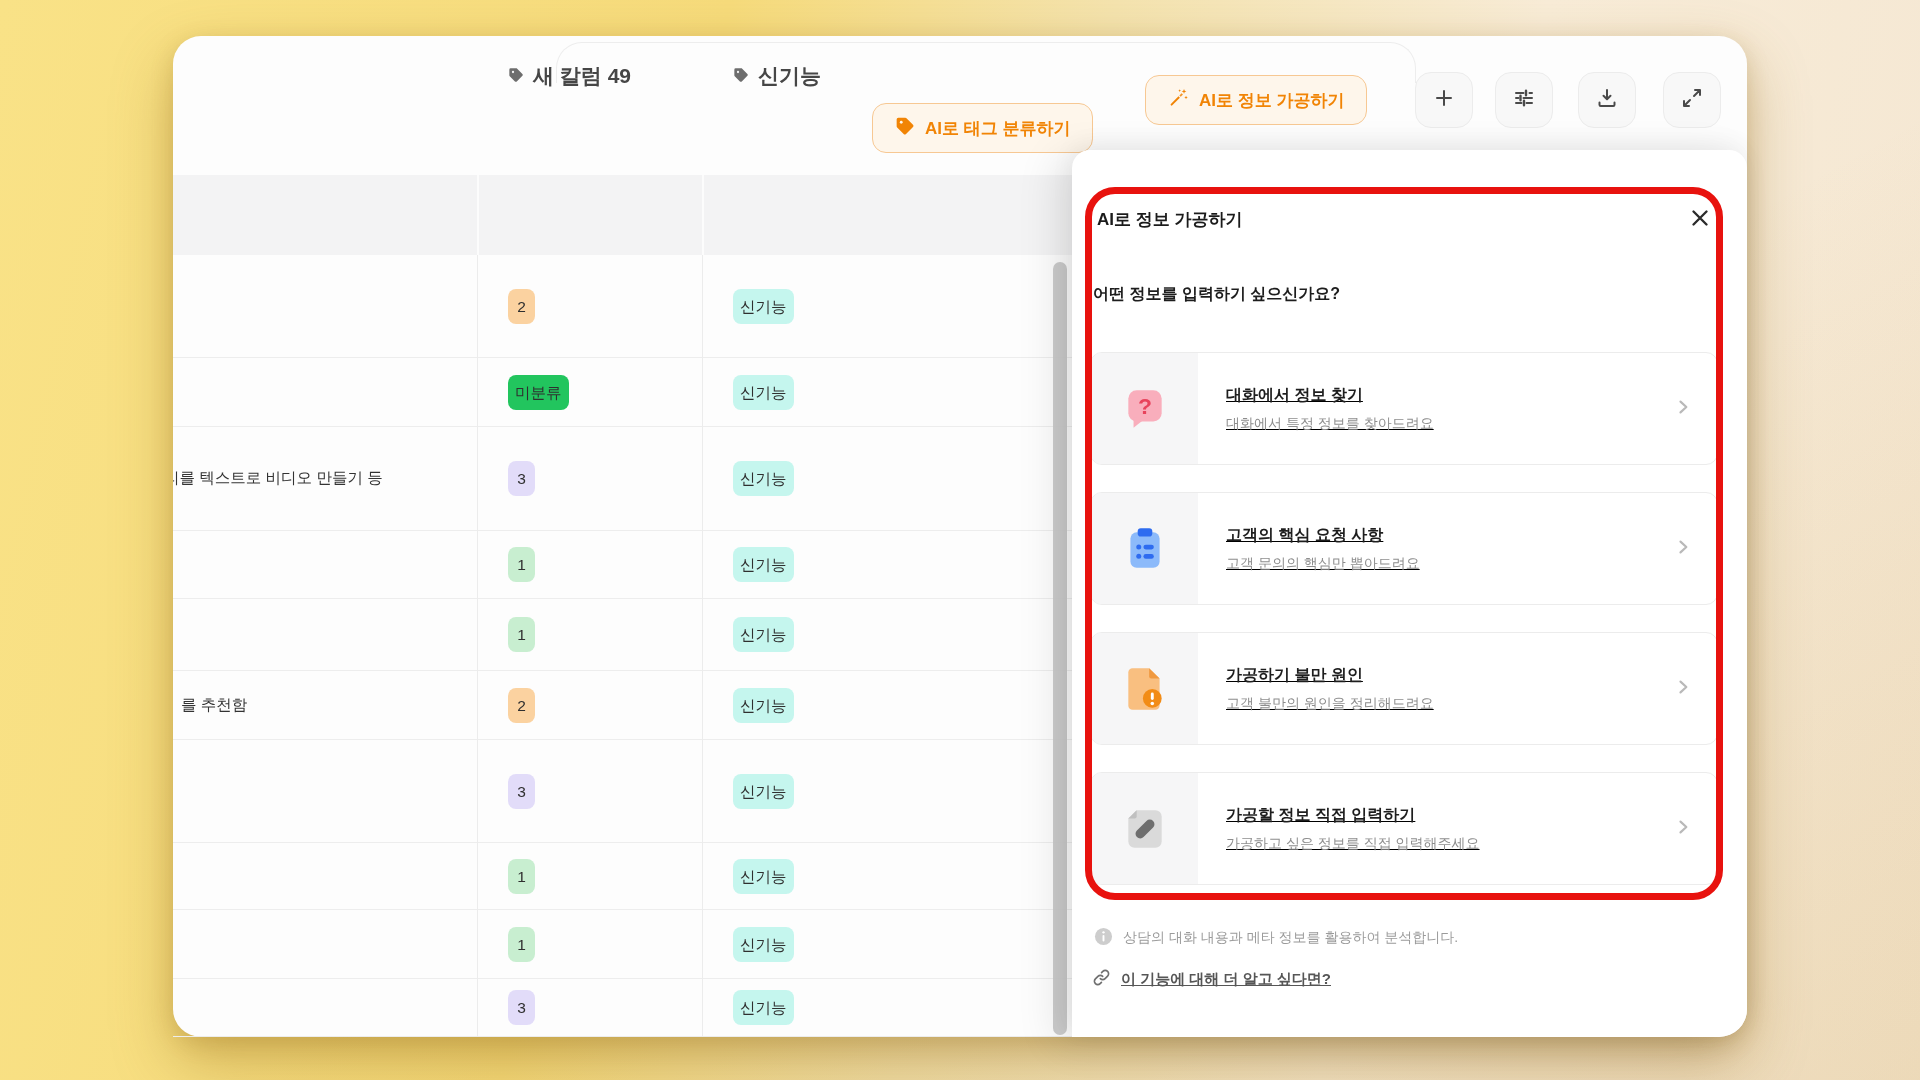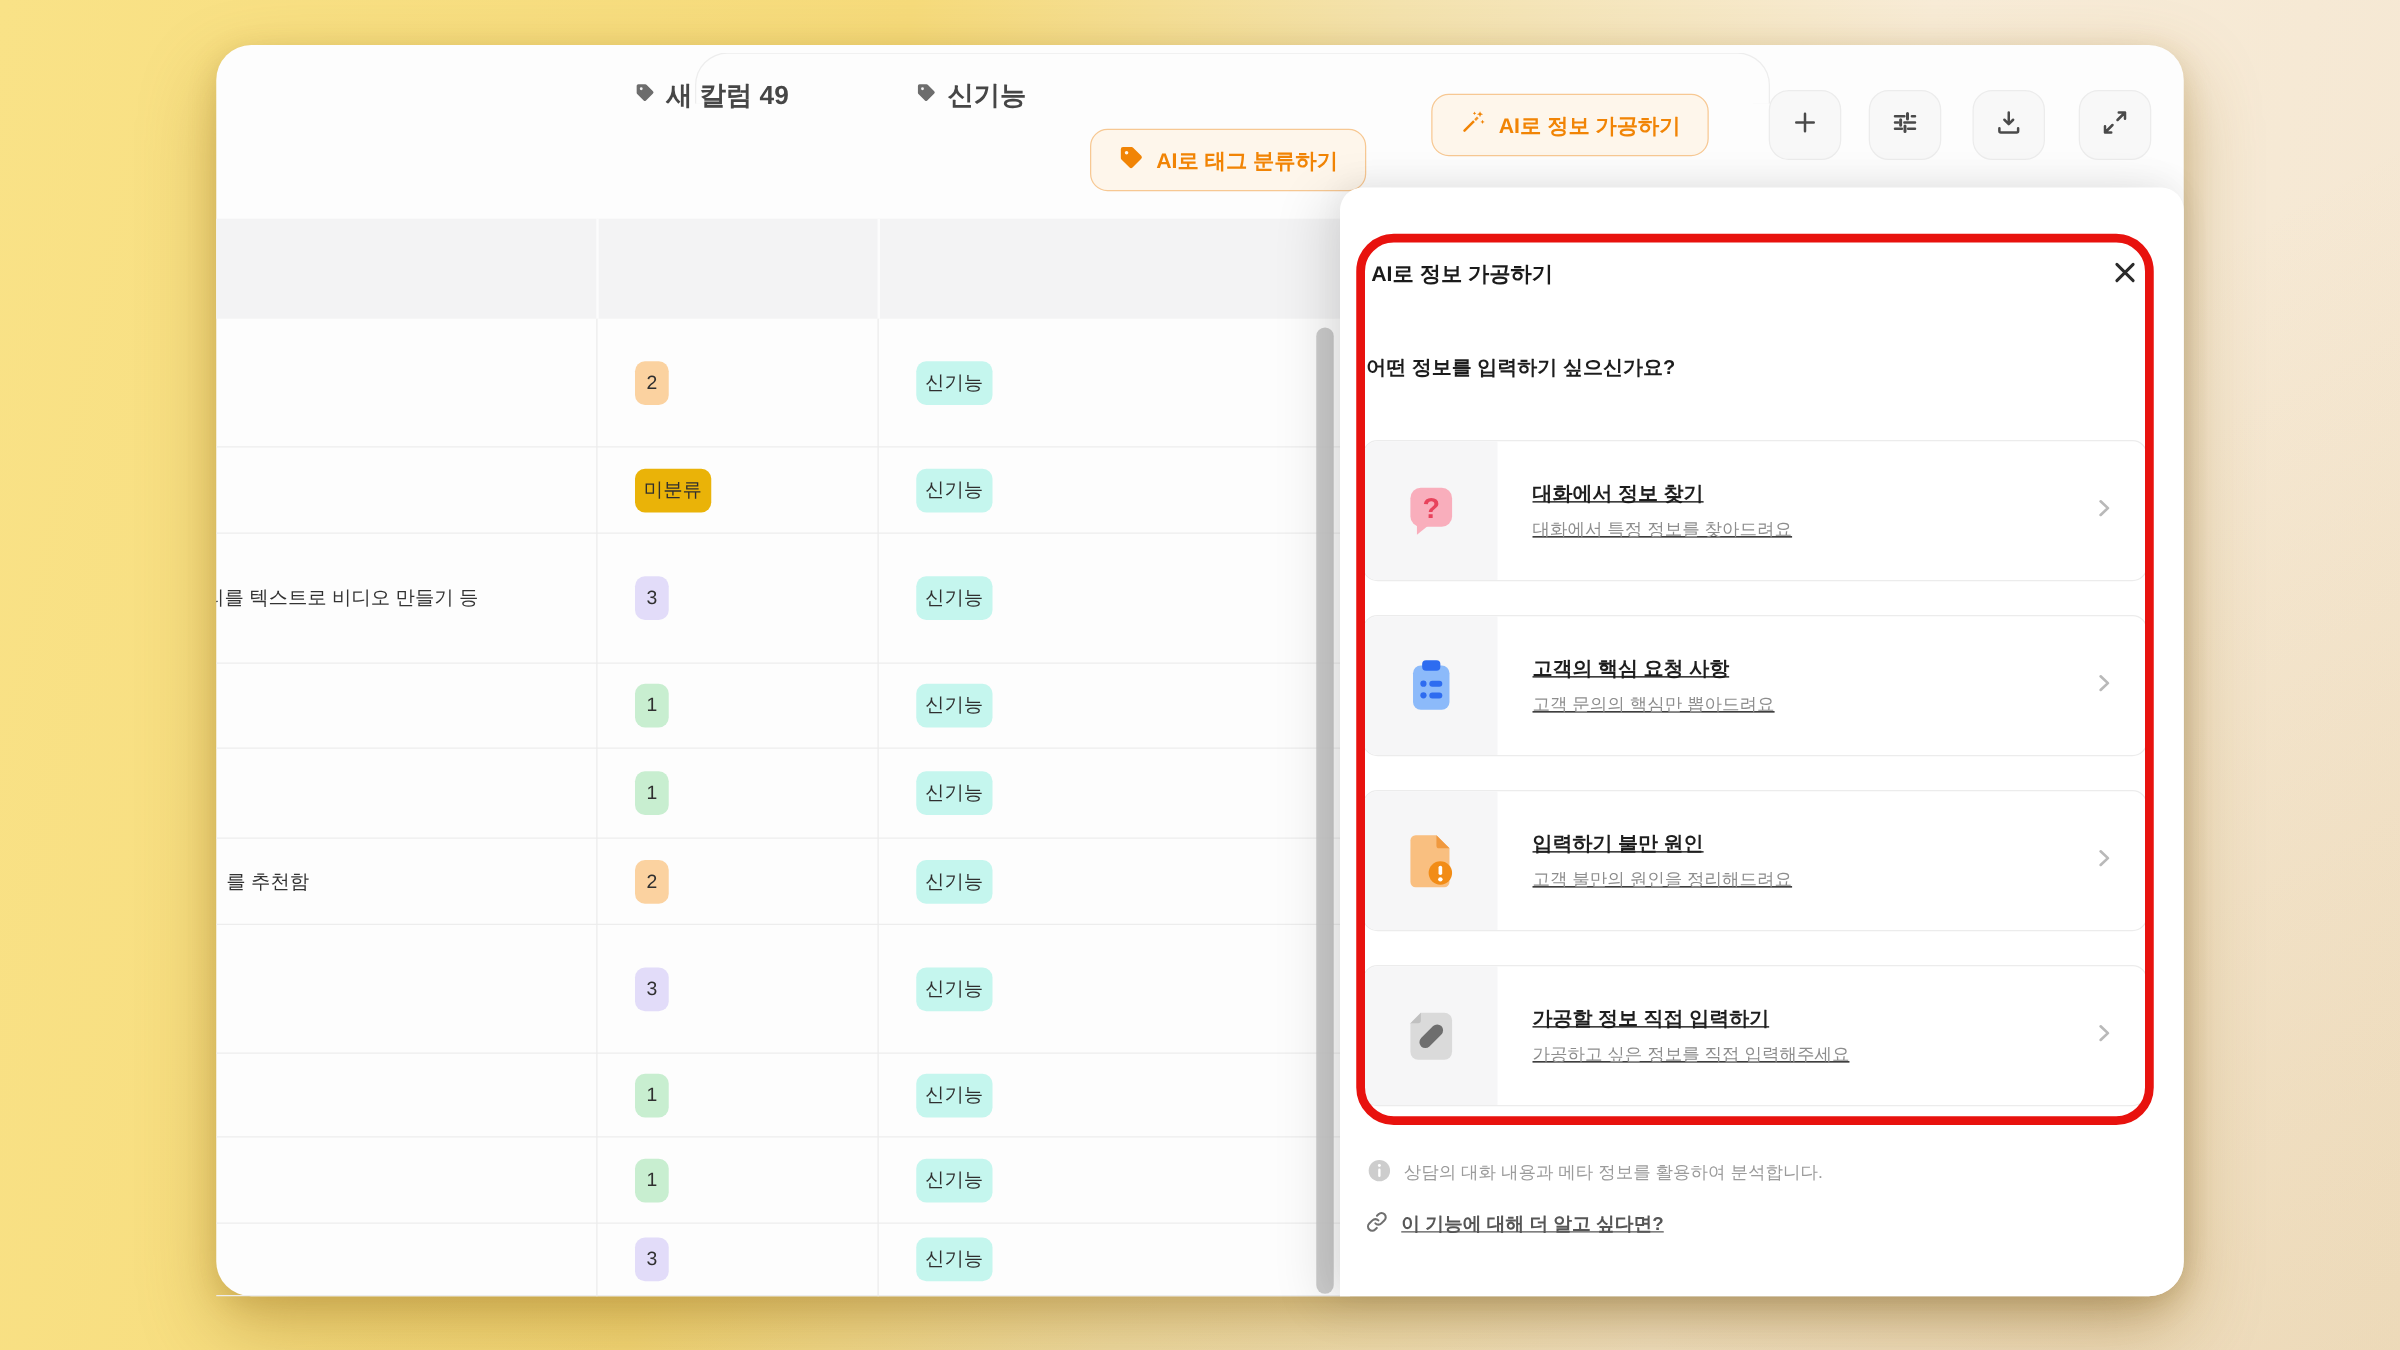--- a/index.html
+++ b/index.html
@@ -140,21 +140,21 @@
           <div class="bcell" style="left: 335px;">
             <span class="badge" style="background: rgb(251, 210, 160);">2</span>
           </div>
           <div class="bcell" style="left: 560px;">
             <span class="badge" style="background: rgb(197, 246, 238);">신기능</span>
           </div>
         </div>
         <div class="row" style="height: 69px;">
           <div class="cell1"></div>
           <div class="bcell" style="left: 335px;">
-            <span class="badge" style="background: #eab308;">미분류</span>
+            <span class="badge" style="background: #22c55e;">미분류</span>
           </div>
           <div class="bcell" style="left: 560px;">
             <span class="badge" style="background: rgb(197, 246, 238);">신기능</span>
           </div>
         </div>
         <div class="row" style="height: 104px;">
           <div class="cell1">
             <span style="margin-left: -9px;">리를 텍스트로 비디오 만들기 등</span>
           </div>
           <div class="bcell" style="left: 335px;">
@@ -286,21 +286,21 @@
       <div class="option-icon">
         <svg width="50" height="50" viewBox="0 0 48 48">
             <path d="M12 4h16l10 10v26a4 4 0 0 1-4 4H12a4 4 0 0 1-4-4V8a4 4 0 0 1 4-4z" fill="#f9bf80"></path>
             <path d="M28 4l10 10H30a2 2 0 0 1-2-2V4z" fill="#f0993f"></path>
             <circle cx="31" cy="33" r="9" fill="#f28c16"></circle>
             <rect x="29.6" y="27.4" width="2.8" height="7.2" rx="1.4" fill="#fff"></rect>
             <circle cx="31" cy="37.9" r="1.7" fill="#fff"></circle>
           </svg>
       </div>
       <div class="option-text">
-        <div class="option-title">입력하기 불만 원인</div>
+        <div class="option-title">가공하기 불만 원인</div>
         <div class="option-sub">고객 불만의 원인을 정리해드려요</div>
       </div>
       <span class="option-chevron"><svg width="20" height="20" viewBox="0 0 24 24" fill="none" stroke="currentColor" stroke-width="2.6" stroke-linecap="round" stroke-linejoin="round">
             <path d="M9 5.5 16 12l-7 6.5"></path>
           </svg></span>
     </div>
 
     <div class="option-card" style="top:622px;">
       <div class="option-icon">
         <svg width="50" height="50" viewBox="0 0 48 48">

